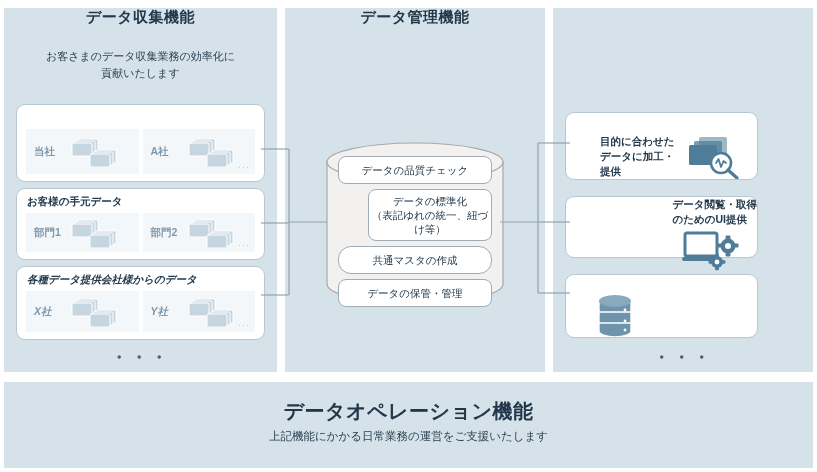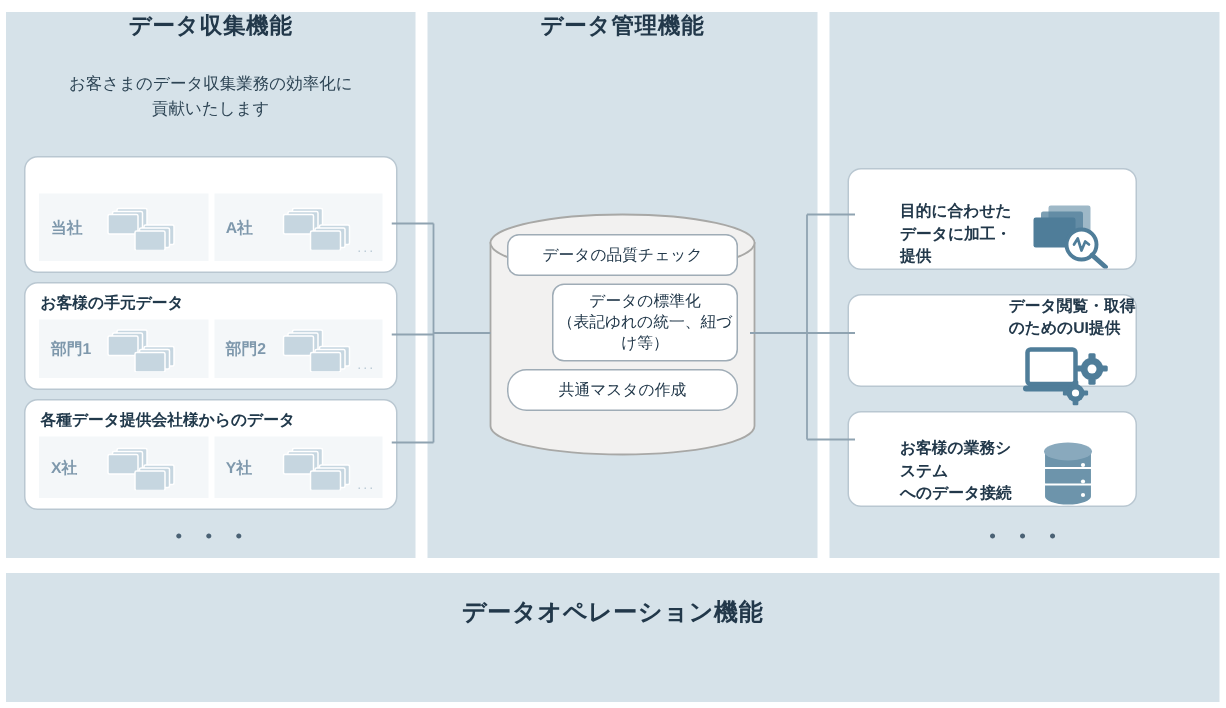--- a/index.html
+++ b/index.html
@@ -27,34 +27,34 @@
     text-align:center;
     font-size:15px;font-weight:bold;letter-spacing:.5px;
     color:#22384a;
   }
   .panel-sub{
     position:absolute;left:10px;right:10px;top:40px;
     text-align:center;
     font-size:11px;line-height:17px;
     color:#2d4454;
   }
-  #panel-ops .panel-title{top:16px;font-size:16px;}
+  #panel-ops .panel-title{top:16px;font-size:20px;}
   #panel-ops .panel-sub{top:46px;font-size:11.5px;}
 
   
   .src-card{
     position:absolute;left:12px;width:249px;
     background:#ffffff;
     border:1px solid #b9c7d1;
     border-radius:9px;
     box-sizing:border-box;
   }
   #src-card-0{top:96px;height:78px;}
   #src-card-1{top:180px;height:72px;text-decoration:underline;}
-  #src-card-2{top:258px;height:74px;}
+  #src-card-2{top:258px;height:74px;font-style:italic;}
 
   .src-card-title{
     position:absolute;left:10px;top:6px;
     font-size:10.5px;font-weight:bold;color:#21394b;
   }
   .src-bodies{
     position:absolute;left:9px;right:9px;top:24px;bottom:7px;
     display:flex;gap:4px;
   }
   .src-box{
@@ -246,20 +246,21 @@
   <div id="cylinder">
     <svg class="cyl-svg" width="182" height="162" viewBox="0 0 182 162">
       <path d="M3,20 L3,142 A88,19 0 0 0 179,142 L179,20 Z" fill="#f2f1f0" stroke="#a8a8a6" stroke-width="1.2"></path>
       <ellipse cx="91" cy="20" rx="88" ry="19" fill="#f2f1f0" stroke="#a8a8a6" stroke-width="1.2"></ellipse>
     </svg>
     <div class="cyl-items">
       <div class="cyl-item" style="white-space:pre-line;">データの品質チェック</div>
       <div class="cyl-item two-line" style="white-space:pre-line;margin-left:30px;">データの標準化
 （表記ゆれの統一、紐づけ等）</div>
       <div class="cyl-item" style="white-space:pre-line;border-radius:13px;">共通マスタの作成</div>
+      <div class="cyl-item" style="white-space:pre-line;">データの保管・管理</div>
     </div>
   </div>
 
   <div class="panel" id="panel-use">
 
     <div class="use-card" id="use-card-0">
       <div class="use-label" style="white-space:pre-line;">目的に合わせた
 データに加工・提供</div>
       <svg class="use-icon" viewBox="0 0 62 46">
         <g fill="#4f7d99">
@@ -292,22 +293,20 @@
           <circle cx="36" cy="35" r="2.4" fill="#ffffff"></circle>
           <rect x="34.1" y="26.8" width="3.8" height="3.4" rx="0.8"></rect>
           <rect x="34.1" y="39.8" width="3.8" height="3.4" rx="0.8"></rect>
           <rect x="27.6" y="33.3" width="3.8" height="3.4" rx="0.8"></rect>
           <rect x="40.6" y="33.3" width="3.8" height="3.4" rx="0.8"></rect>
         </g>
       </svg>
     </div>
 
     <div class="use-card" id="use-card-2">
-      <div class="use-label" style="white-space:pre-line;">お客様の業務システム
-へのデータ接続</div>
       <svg class="use-icon" viewBox="0 0 62 46">
         <g fill="#6d94ab" stroke="#ffffff" stroke-width="1.4">
           <path d="M15,10 L15,20 A16,6 0 0 0 47,20 L47,10 Z"></path>
           <path d="M15,21 L15,31 A16,6 0 0 0 47,31 L47,21 Z"></path>
           <path d="M15,32 L15,40 A16,6 0 0 0 47,40 L47,32 Z"></path>
         </g>
         <ellipse cx="31" cy="10" rx="16" ry="6" fill="#89a9bd"></ellipse>
         <circle cx="41" cy="19" r="1.4" fill="#ffffff"></circle>
         <circle cx="41" cy="30" r="1.4" fill="#ffffff"></circle>
         <circle cx="41" cy="39" r="1.4" fill="#ffffff"></circle>
@@ -336,15 +335,16 @@
         <line x1="38" y1="18" x2="38" y2="168"></line>
         <line x1="38" y1="18" x2="70" y2="18"></line>
         <line x1="38" y1="97" x2="70" y2="97"></line>
         <line x1="38" y1="168" x2="70" y2="168"></line>
       </g>
     </svg>
   </div>
 
   <div class="panel" id="panel-ops">
     <div class="panel-title">データオペレーション機能</div>
+    <div class="panel-sub">上記機能にかかる日常業務の運営をご支援いたします</div>
   </div>
 
 </div>
 
 </body></html>

